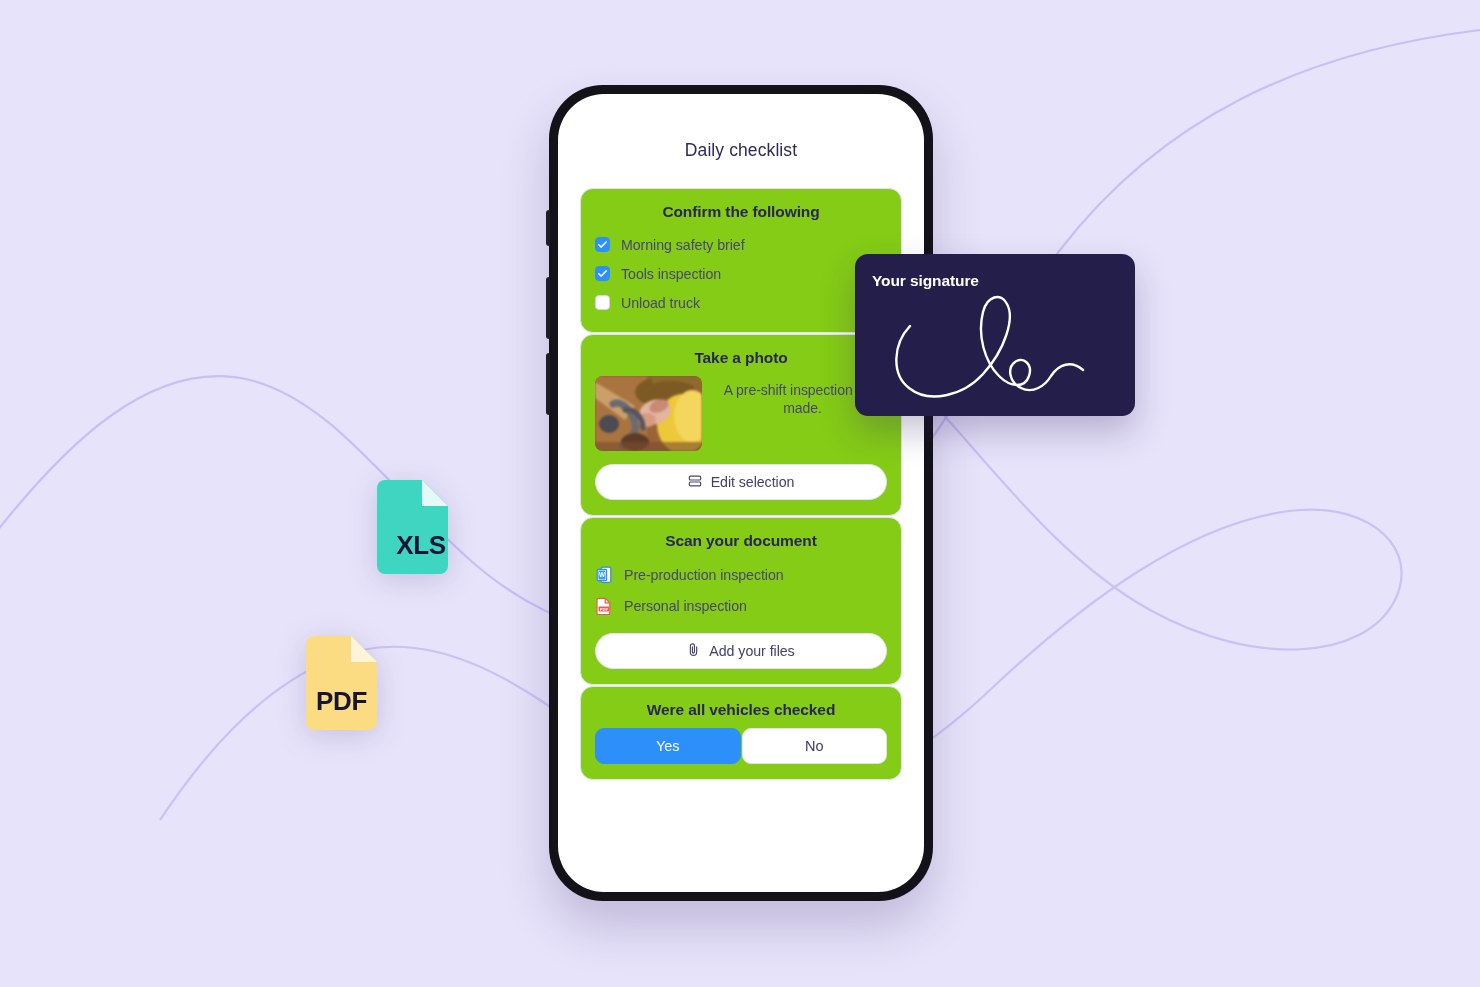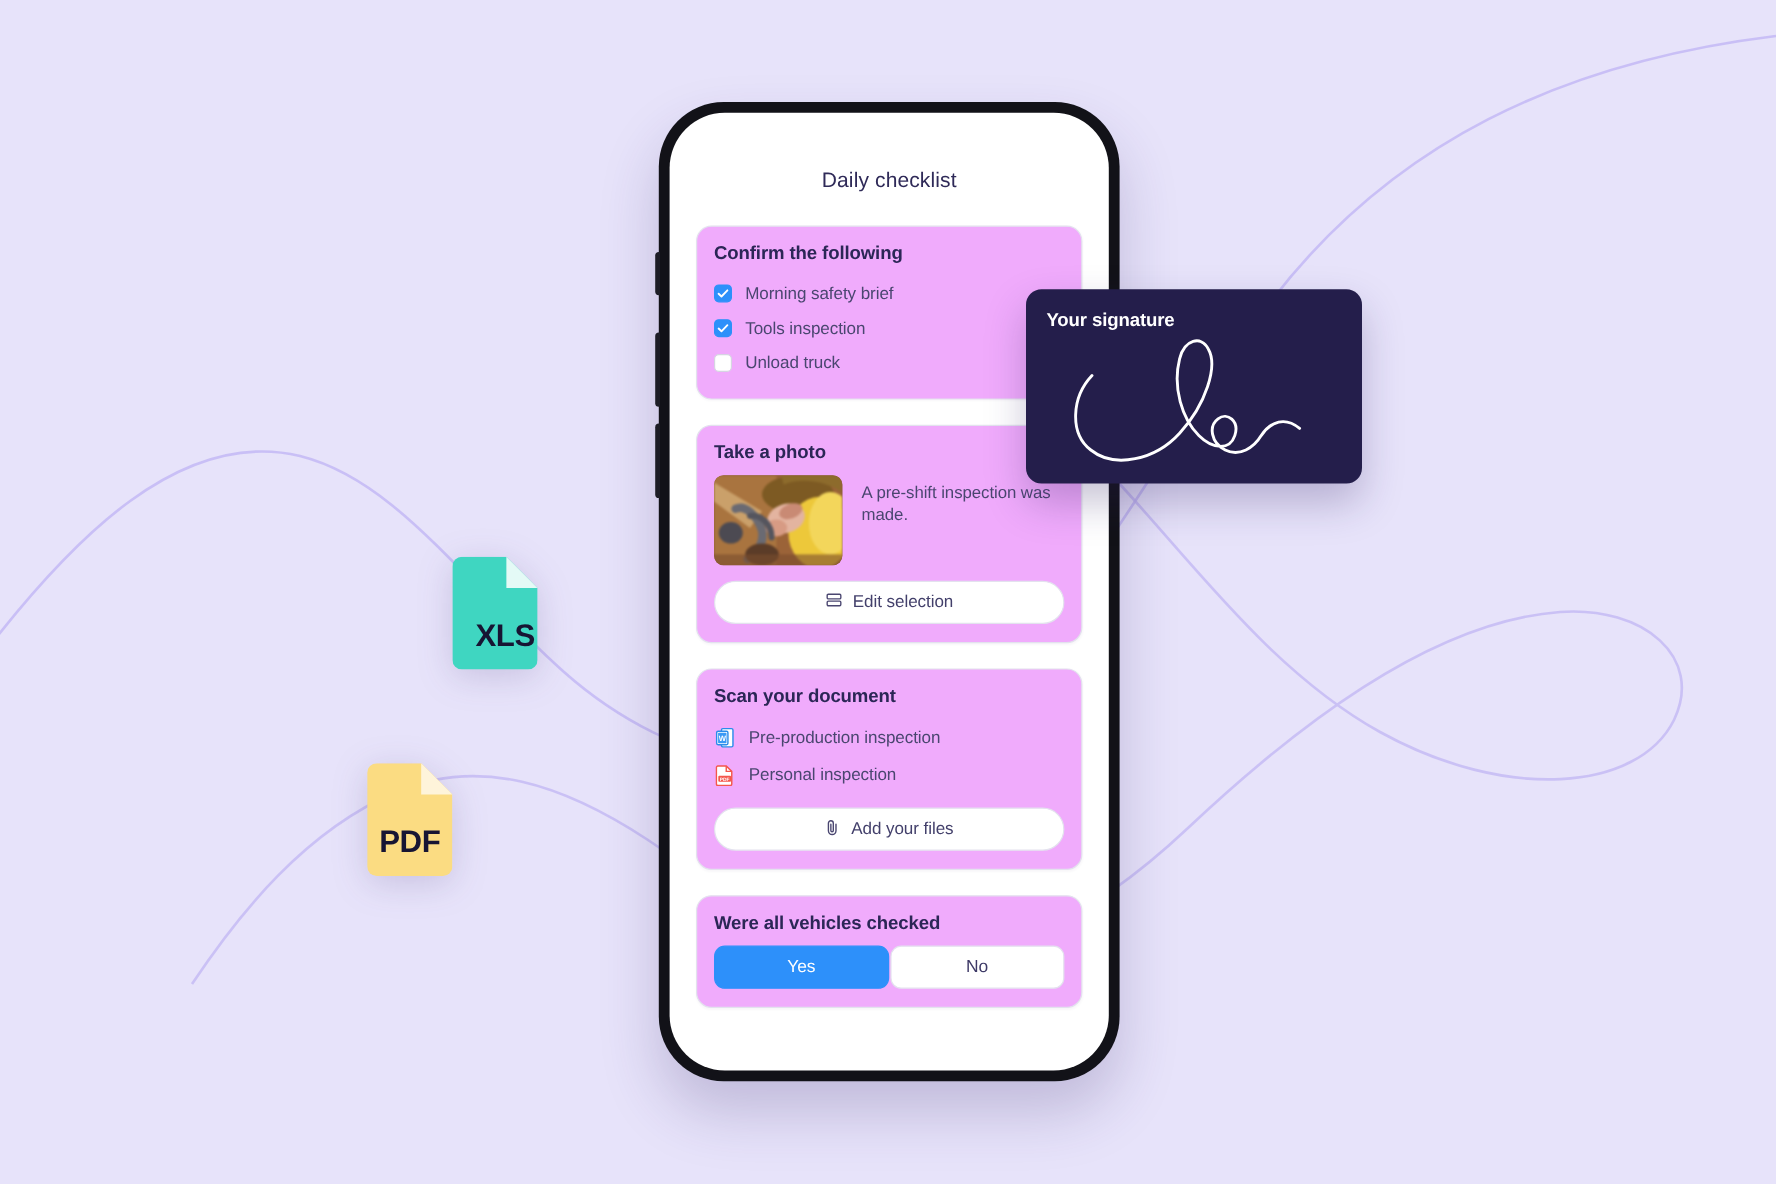--- a/index.html
+++ b/index.html
@@ -69,26 +69,27 @@
   #screen-title {
     text-align: center;
     font-size: 17.5px;
     font-weight: 500;
     color: #2f2a58;
     letter-spacing: 0.1px;
     margin-bottom: 27px;
   }
 
   .card {
-    background: #f0abfc;
+    background: #84cc16;
     border: 1px solid #e3e2ee;
     border-radius: 13px;
     padding: 14px 14px 15px 14px;
-    margin-bottom: 21px;
+    margin-bottom: 1px;
     box-shadow: 0 1px 2px rgba(45, 40, 90, 0.035);
+    text-align: center;
   }
   .card-title {
     font-size: 15.5px;
     font-weight: bold;
     color: #2b2656;
     margin-bottom: 9px;
     letter-spacing: -0.1px;
   }
 
   
@@ -201,21 +202,21 @@
   .yn-btn.unsel {
     background: #fff;
     color: #3e3a67;
     border: 1px solid #e3e2ee;
   }
 
   
   #signature-card {
     position: absolute;
     left: 855px;
-    top: 241px;
+    top: 254px;
     width: 280px;
     height: 162px;
     background: #241e4b;
     border-radius: 13px;
     box-shadow: 0 16px 34px rgba(45, 32, 95, 0.26);
     overflow: hidden;
     padding-left: 34px;
   }
   #signature-label {
     position: absolute;
@@ -236,21 +237,21 @@
   .file-chip .chip-text {
     position: absolute;
     left: 0;
     width: 100%;
     text-align: center;
     font-size: 26px;
     font-weight: bold;
     color: #171533;
     letter-spacing: -0.3px;
   }
-  #chip-xls { left: 377px; top: 464px; width: 88px; height: 94px; }
+  #chip-xls { left: 377px; top: 480px; width: 88px; height: 94px; }
   #chip-xls .chip-text { top: 50px; }
   #chip-pdf { left: 306px; top: 636px; width: 71px; height: 94px; }
   #chip-pdf .chip-text { top: 50px; }
 </style>
 </head>
 <body>
 
 <div id="stage">
 
   <svg id="bg-swoosh" viewBox="0 0 1480 987" fill="none">

